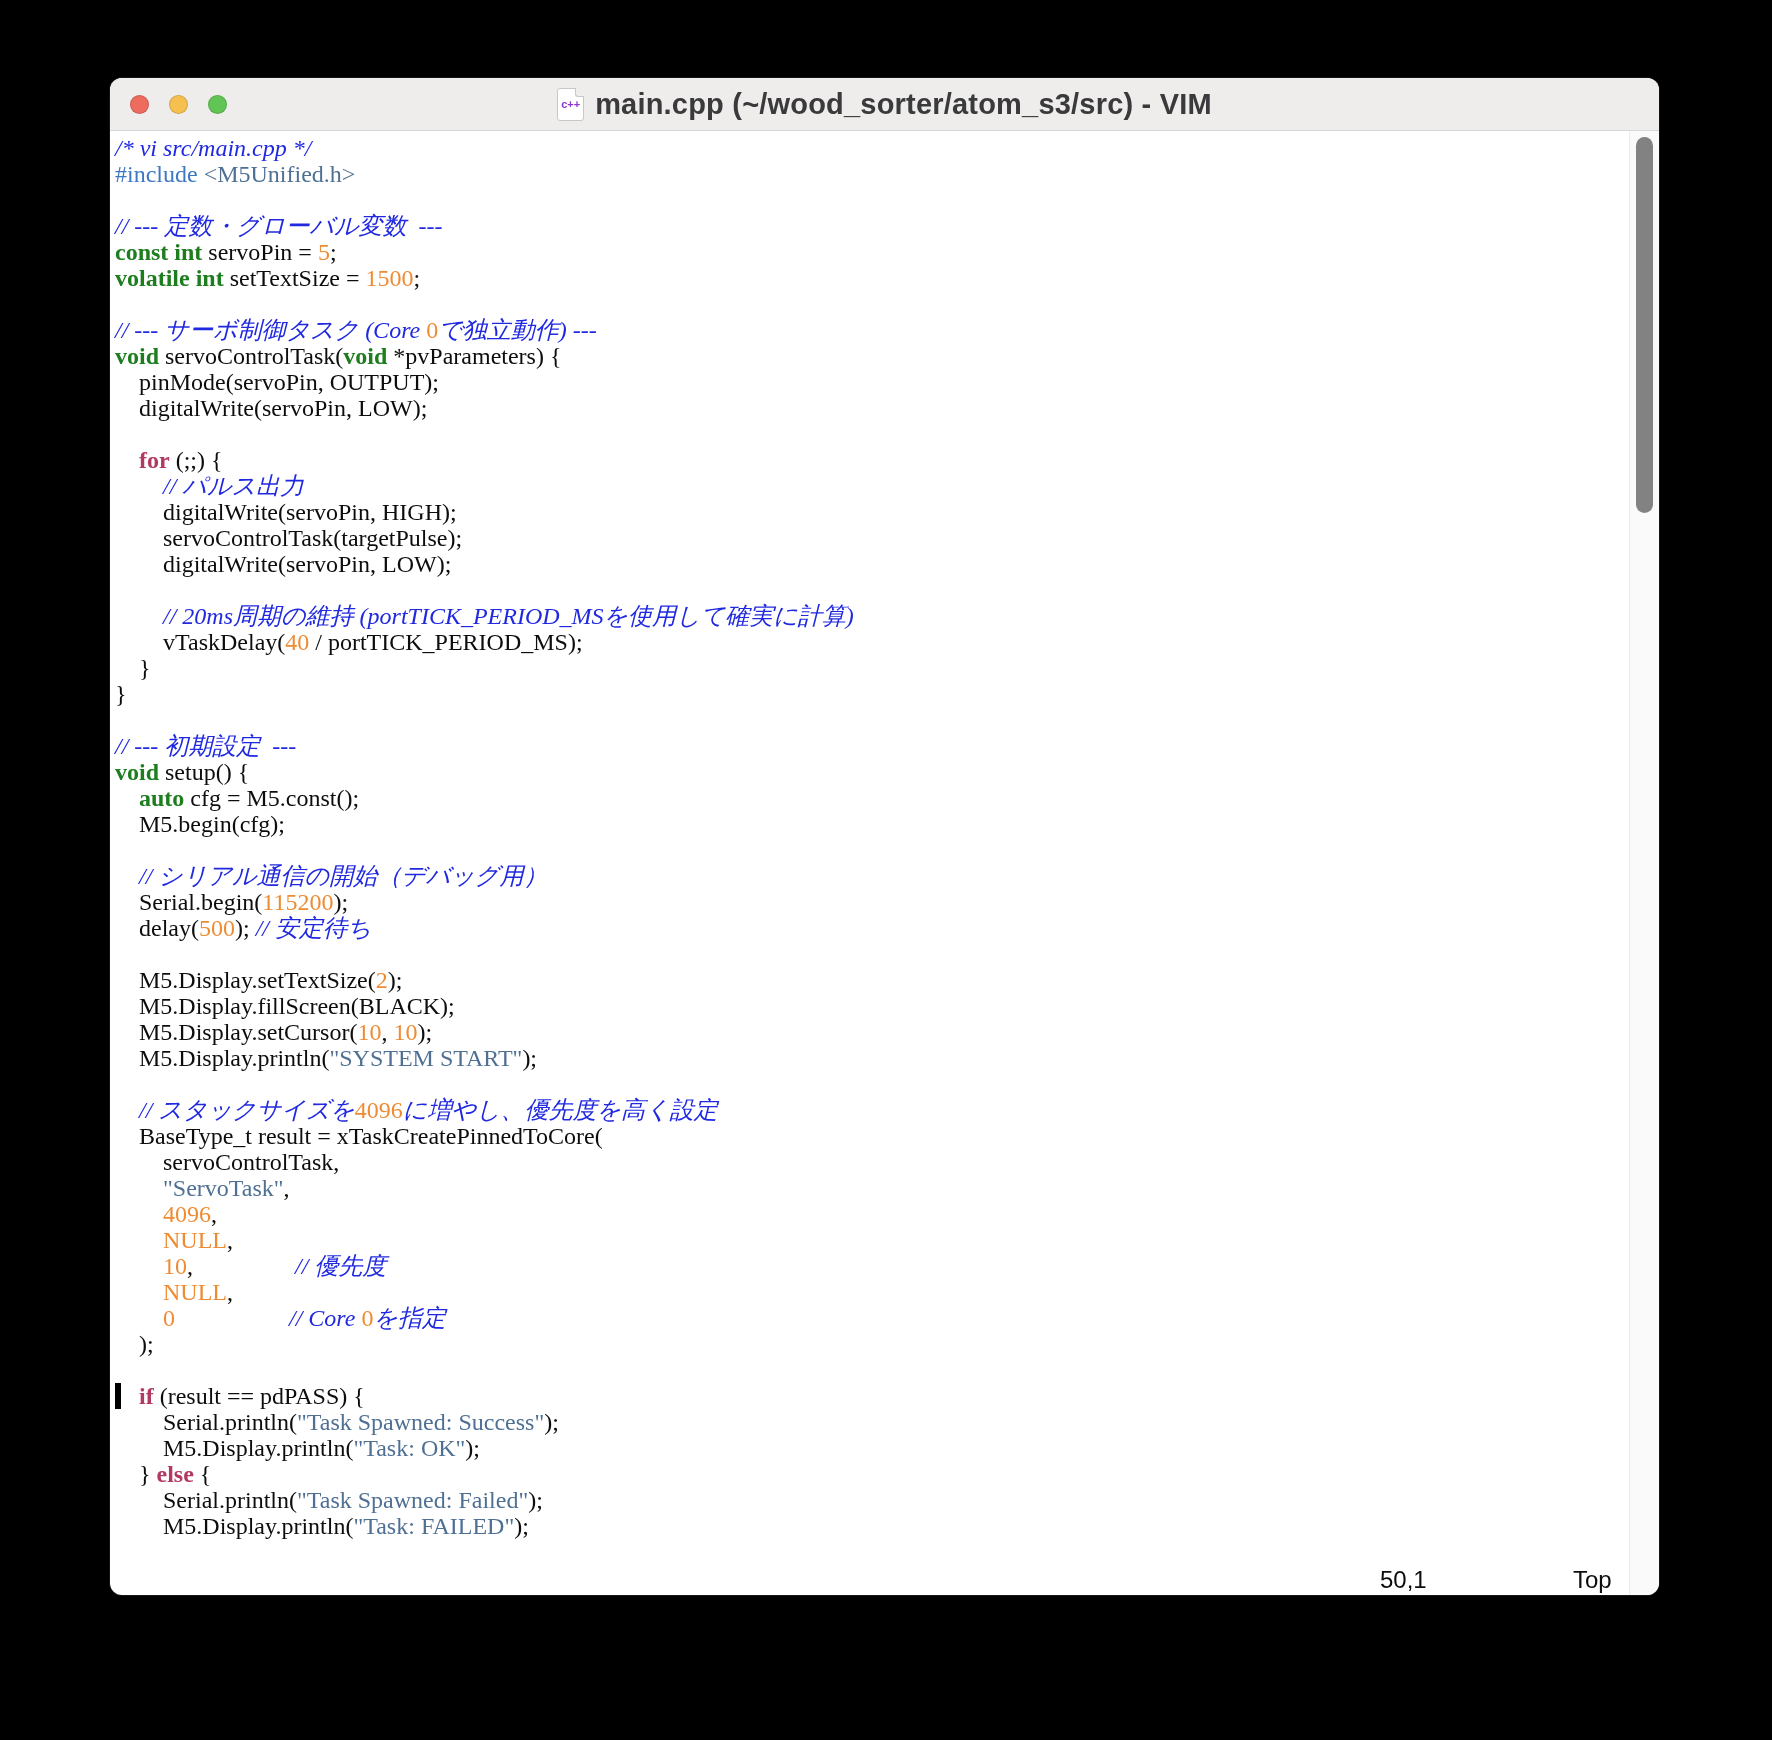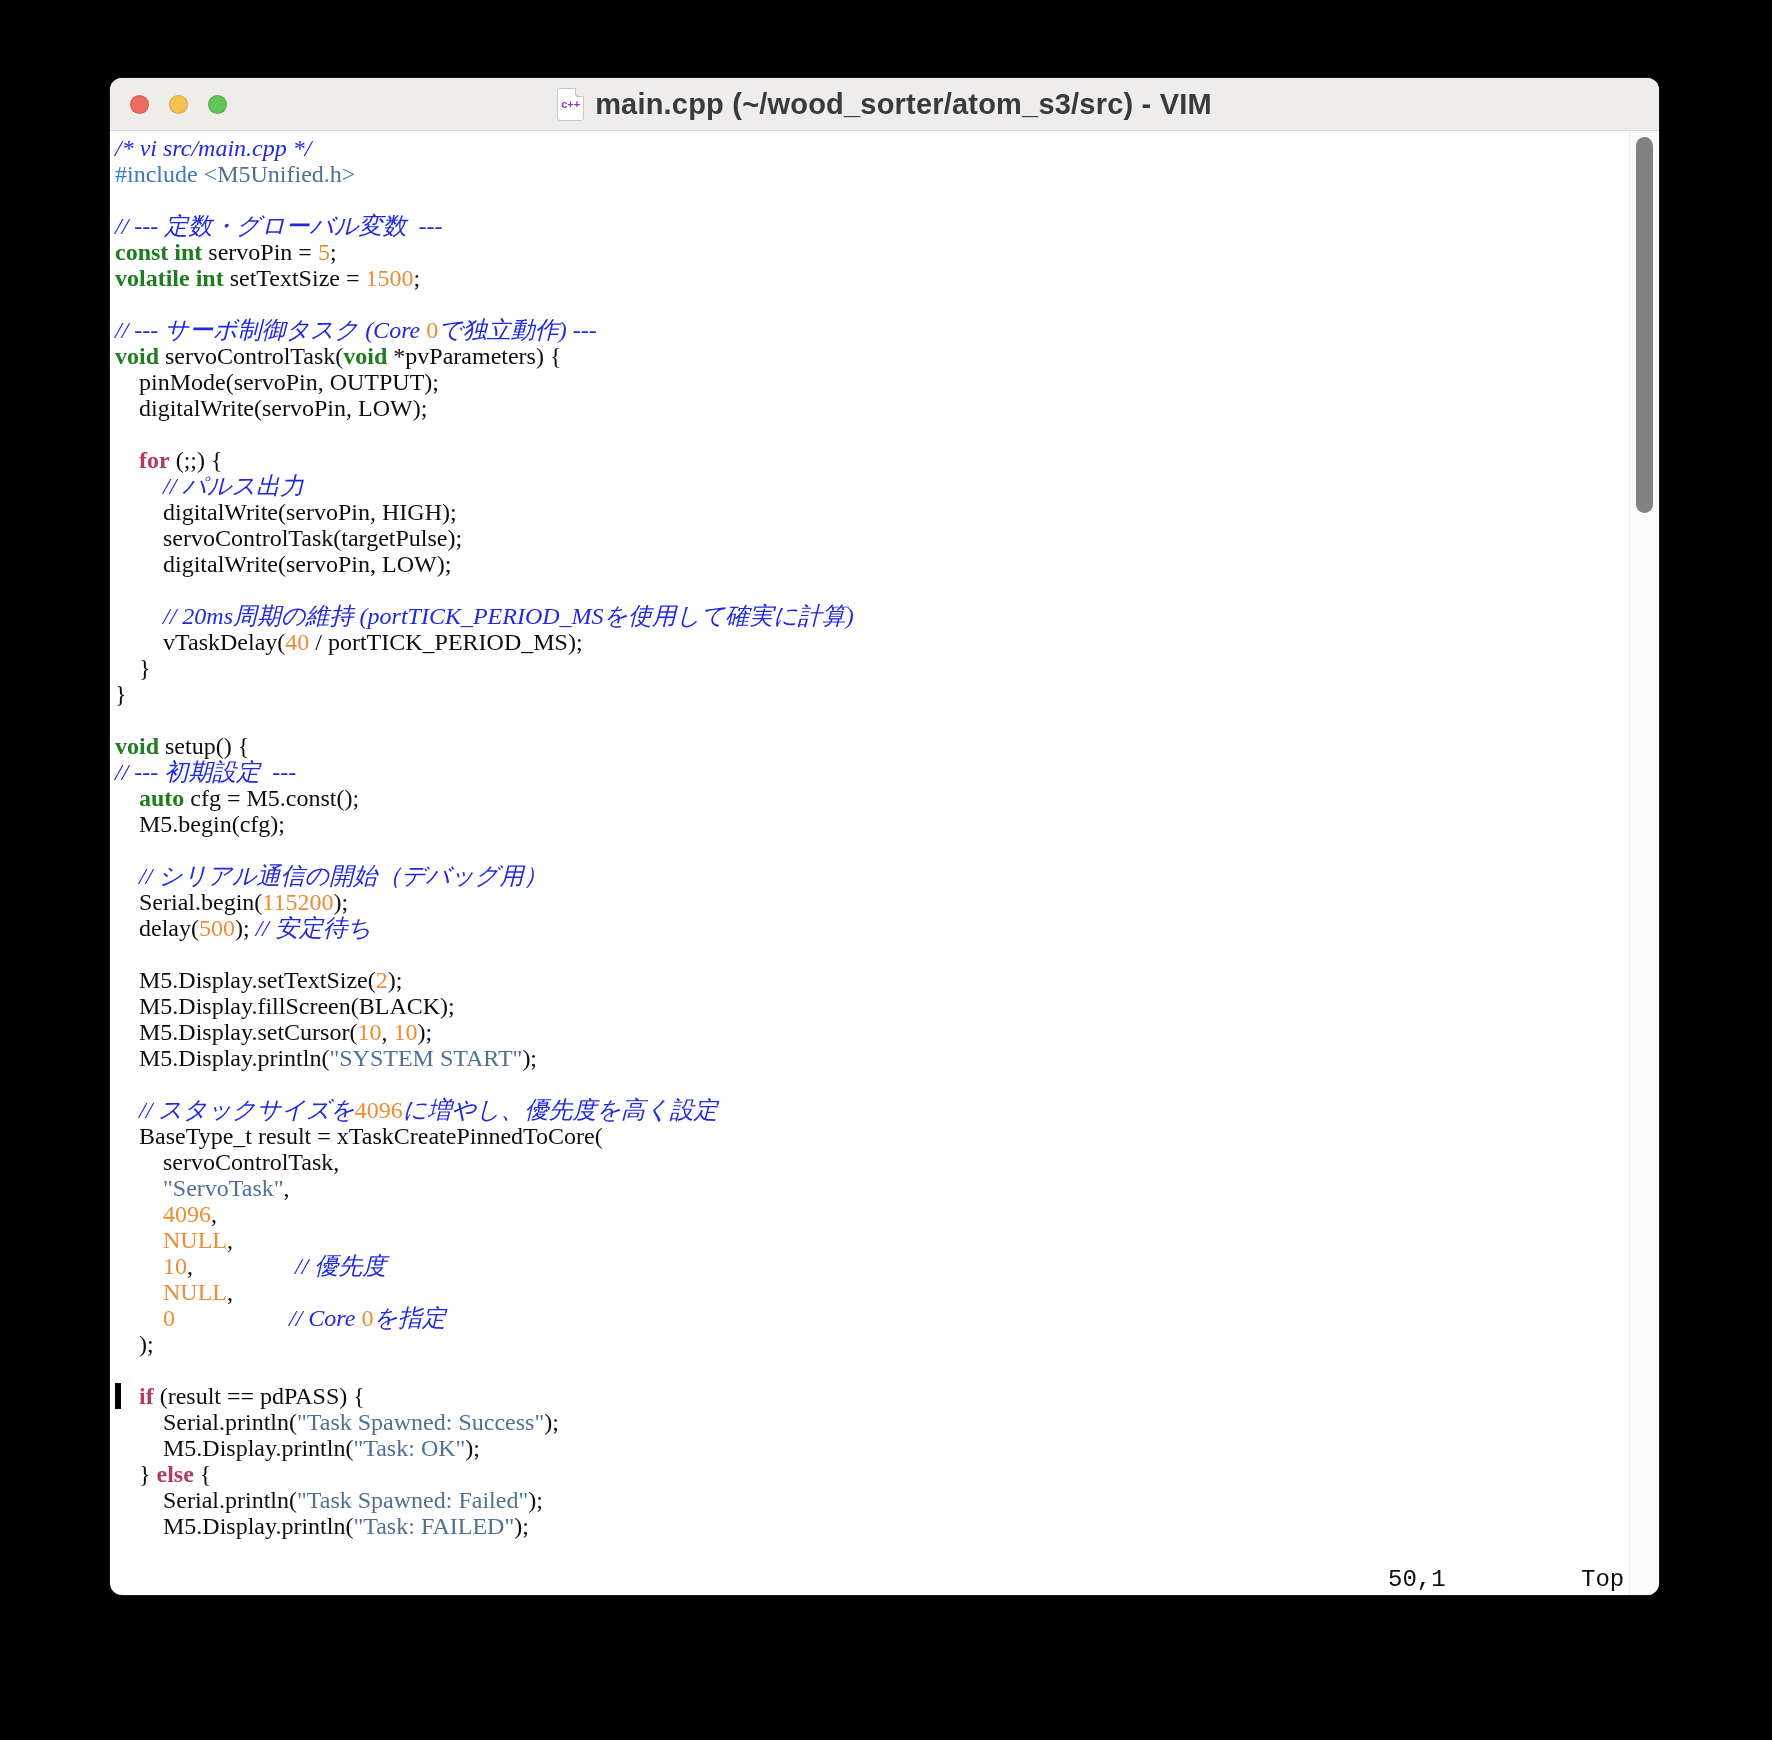--- a/index.html
+++ b/index.html
@@ -55,22 +55,22 @@
   .sg-x{background:var(--cursor-black,#000);}
   .scrollbar{
     position:absolute;top:53px;right:0;width:30px;bottom:0;
     background:var(--scroll-track,#fafafa);border-left:1px solid #ececec;box-sizing:border-box;
   }
   .thumb{
     position:absolute;left:6px;top:6px;width:17px;height:376px;
     border-radius:9px;background:var(--scroll-thumb,#828282);
   }
   .statusline{
-    position:absolute;left:8px;bottom:0;height:28px;width:100%;
-    font-family:Liberation Mono, monospace;font-size:24px;line-height:26px;
+    position:absolute;left:0;bottom:0;height:28px;width:100%;
+    font-family:Liberation Sans, sans-serif;font-size:24px;line-height:26px;
     color:var(--code-text,#0d0d0d);
   }
   .ruler{position:absolute;left:1270px;}
   .scrollpos{position:absolute;left:1463px;}
 </style>
 </head>
 <body>
 
 <div class="window">
 
@@ -105,22 +105,22 @@
       <div class="line"><span class="sg-p">        </span><span class="sg-c">// パルス出力</span></div>
       <div class="line"><span class="sg-p">        digitalWrite(servoPin, HIGH);</span></div>
       <div class="line"><span class="sg-p">        servoControlTask(targetPulse);</span></div>
       <div class="line"><span class="sg-p">        digitalWrite(servoPin, LOW);</span></div>
       <div class="line"></div>
       <div class="line"><span class="sg-p">        </span><span class="sg-c">// 20ms周期の維持 (portTICK_PERIOD_MSを使用して確実に計算)</span></div>
       <div class="line"><span class="sg-p">        vTaskDelay(</span><span class="sg-n">40</span><span class="sg-p"> / portTICK_PERIOD_MS);</span></div>
       <div class="line"><span class="sg-p">    }</span></div>
       <div class="line"><span class="sg-p">}</span></div>
       <div class="line"></div>
+      <div class="line"><span class="sg-c">// --- 初期設定  ---</span></div>
       <div class="line"><span class="sg-k">void</span><span class="sg-p"> setup() {</span></div>
-      <div class="line"><span class="sg-c">// --- 初期設定  ---</span></div>
       <div class="line"><span class="sg-p">    </span><span class="sg-k">auto</span><span class="sg-p"> cfg = M5.const();</span></div>
       <div class="line"><span class="sg-p">    M5.begin(cfg);</span></div>
       <div class="line"></div>
       <div class="line"><span class="sg-p">    </span><span class="sg-c">// シリアル通信の開始（デバッグ用）</span></div>
       <div class="line"><span class="sg-p">    Serial.begin(</span><span class="sg-n">115200</span><span class="sg-p">);</span></div>
       <div class="line"><span class="sg-p">    delay(</span><span class="sg-n">500</span><span class="sg-p">); </span><span class="sg-c">// 安定待ち</span></div>
       <div class="line"></div>
       <div class="line"><span class="sg-p">    M5.Display.setTextSize(</span><span class="sg-n">2</span><span class="sg-p">);</span></div>
       <div class="line"><span class="sg-p">    M5.Display.fillScreen(BLACK);</span></div>
       <div class="line"><span class="sg-p">    M5.Display.setCursor(</span><span class="sg-n">10</span><span class="sg-p">, </span><span class="sg-n">10</span><span class="sg-p">);</span></div>

